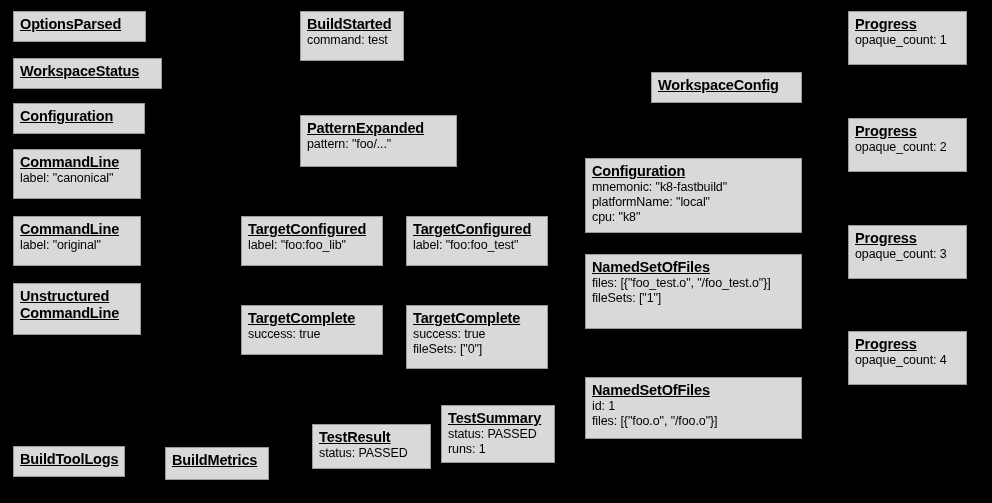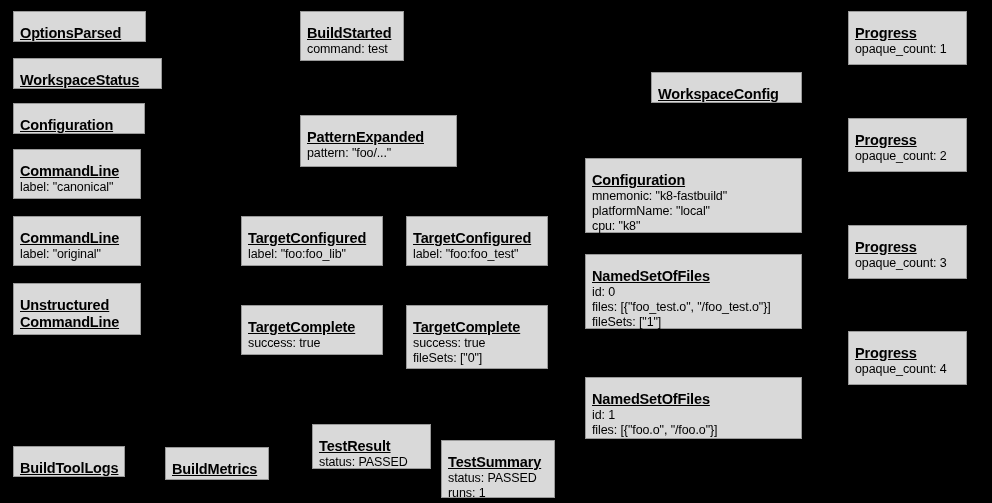--- a/index.html
+++ b/index.html
@@ -14,21 +14,21 @@
     height: 503px;
     background: #000000;
     overflow: hidden;
     font-family: "Liberation Sans", sans-serif;
   }
   .node {
     position: absolute;
     background: #d9d9d9;
     border: 1px solid #9a9a9a;
     box-sizing: border-box;
-    padding: 13px 6px 5px 6px;
+    padding: 4px 6px 5px 6px;
     color: #000000;
     -webkit-font-smoothing: antialiased;
   }
   .node-title {
     font-size: 14.5px;
     font-weight: bold;
     text-decoration: underline;
     line-height: 17px;
     white-space: pre;
     letter-spacing: -0.15px;
@@ -93,21 +93,21 @@
     <div class="node" style="left: 13px; top: 216px; width: 128px; height: 50px; background: rgb(217, 217, 217); border-color: rgb(154, 154, 154); color: rgb(0, 0, 0);">
       <div class="node-title">CommandLine</div>
       <div class="node-attrs"><div>label: "original"</div></div>
     </div>
     <div class="node" style="left: 848px; top: 225px; width: 119px; height: 54px; background: rgb(217, 217, 217); border-color: rgb(154, 154, 154); color: rgb(0, 0, 0);">
       <div class="node-title">Progress</div>
       <div class="node-attrs"><div>opaque_count: 3</div></div>
     </div>
     <div class="node" style="left: 585px; top: 254px; width: 217px; height: 75px; background: rgb(217, 217, 217); border-color: rgb(154, 154, 154); color: rgb(0, 0, 0);">
       <div class="node-title">NamedSetOfFiles</div>
-      <div class="node-attrs"><div>id: 0</div><div>files: [{"foo_test.o", "/foo_test.o"}]</div><div>fileSets: ["1"]</div></div>
+      <div class="node-attrs"><div>files: [{"foo_test.o", "/foo_test.o"}]</div><div>fileSets: ["1"]</div></div>
     </div>
     <div class="node" style="left: 13px; top: 283px; width: 128px; height: 52px; background: rgb(217, 217, 217); border-color: rgb(154, 154, 154); color: rgb(0, 0, 0);">
       <div class="node-title">Unstructured
 CommandLine</div>
     </div>
     <div class="node" style="left: 241px; top: 305px; width: 142px; height: 50px; background: rgb(217, 217, 217); border-color: rgb(154, 154, 154); color: rgb(0, 0, 0);">
       <div class="node-title">TargetComplete</div>
       <div class="node-attrs"><div>success: true</div></div>
     </div>
     <div class="node" style="left: 406px; top: 305px; width: 142px; height: 64px; background: rgb(217, 217, 217); border-color: rgb(154, 154, 154); color: rgb(0, 0, 0);">
@@ -115,21 +115,21 @@
       <div class="node-attrs"><div>success: true</div><div>fileSets: ["0"]</div></div>
     </div>
     <div class="node" style="left: 848px; top: 331px; width: 119px; height: 54px; background: rgb(217, 217, 217); border-color: rgb(154, 154, 154); color: rgb(0, 0, 0);">
       <div class="node-title">Progress</div>
       <div class="node-attrs"><div>opaque_count: 4</div></div>
     </div>
     <div class="node" style="left: 585px; top: 377px; width: 217px; height: 62px; background: rgb(217, 217, 217); border-color: rgb(154, 154, 154); color: rgb(0, 0, 0);">
       <div class="node-title">NamedSetOfFiles</div>
       <div class="node-attrs"><div>id: 1</div><div>files: [{"foo.o", "/foo.o"}]</div></div>
     </div>
-    <div class="node" style="left: 441px; top: 405px; width: 114px; height: 58px; background: rgb(217, 217, 217); border-color: rgb(154, 154, 154); color: rgb(0, 0, 0); margin-top: 35px;">
+    <div class="node" style="left: 441px; top: 405px; width: 114px; height: 58px; background: rgb(217, 217, 217); border-color: rgb(154, 154, 154); color: rgb(0, 0, 0);">
       <div class="node-title">TestSummary</div>
       <div class="node-attrs"><div>status: PASSED</div><div>runs: 1</div></div>
     </div>
     <div class="node" style="left: 312px; top: 424px; width: 119px; height: 45px; background: rgb(217, 217, 217); border-color: rgb(154, 154, 154); color: rgb(0, 0, 0);">
       <div class="node-title">TestResult</div>
       <div class="node-attrs"><div>status: PASSED</div></div>
     </div>
     <div class="node" style="left: 13px; top: 446px; width: 112px; height: 31px; background: rgb(217, 217, 217); border-color: rgb(154, 154, 154); color: rgb(0, 0, 0);">
       <div class="node-title">BuildToolLogs</div>
     </div>

